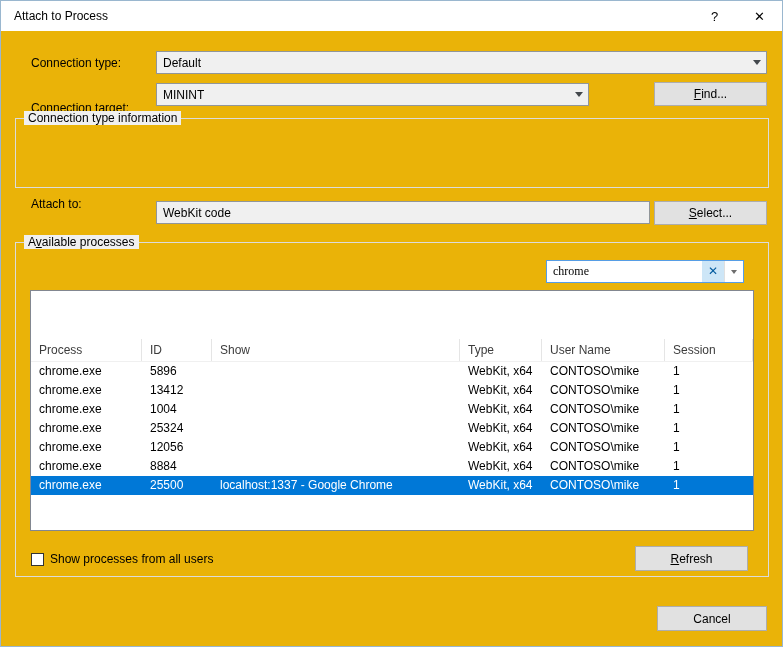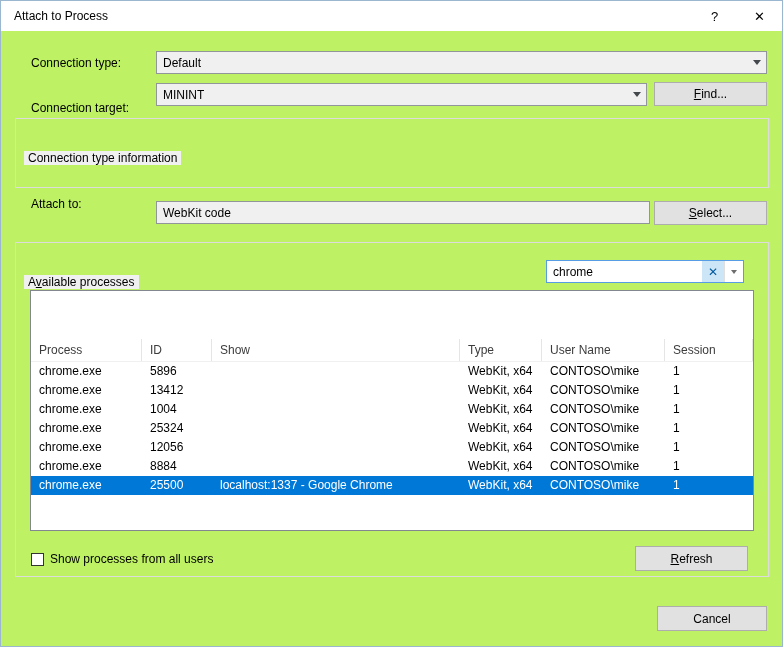--- a/index.html
+++ b/index.html
@@ -1,18 +1,18 @@
 <!DOCTYPE html>
 <html><head>
 <meta charset="utf-8">
 <style>
   html,body{margin:0;padding:0;width:783px;height:647px;overflow:hidden;
     font-family:"Liberation Sans","DejaVu Sans",sans-serif;font-size:12px;color:#000;cursor:default;
     -webkit-font-smoothing:antialiased;}
-  .dialog{position:absolute;inset:0;background:#bef264;border:1px solid #9ab7cf;box-sizing:border-box;}
+  .dialog{position:absolute;inset:0;background:#eab308;border:1px solid #9ab7cf;box-sizing:border-box;}
 
   
   .titlebar{position:absolute;left:0;top:0;right:0;height:30px;background:#ffffff;display:flex;align-items:center;}
   .title{margin-left:13px;font-size:12px;}
   .tb-buttons{margin-left:auto;display:flex;height:100%;}
   .tb-btn{width:45px;height:100%;display:flex;align-items:center;justify-content:center;font-size:13px;color:#000;}
 
   .lbl{position:absolute;white-space:nowrap;}
 
   
@@ -22,26 +22,26 @@
   .combo .arrow-box{margin-left:auto;width:18px;display:flex;align-items:center;justify-content:center;height:100%;}
   .tri{width:0;height:0;border-left:4px solid transparent;border-right:4px solid transparent;border-top:5px solid #43484d;}
 
   
   .btn{position:absolute;background:#e1e1e1;border:1px solid #adadad;box-sizing:border-box;
     display:flex;align-items:center;justify-content:center;font-size:12px;}
   .btn.default{border:1px solid #0078d7;box-shadow:inset 0 0 0 1px #0078d7;}
 
   
   .groupbox{position:absolute;border:1px solid #dcdcdc;box-sizing:border-box;}
-  .groupbox>.gb-label{position:absolute;top:-8px;left:8px;background:#f0f0f0;padding:0 4px;white-space:nowrap;margin-top:40px;}
+  .groupbox>.gb-label{position:absolute;top:-8px;left:8px;background:#f0f0f0;padding:0 4px;white-space:nowrap;}
   .info-text{position:absolute;left:12px;top:16px;width:690px;line-height:17px;}
 
   
   .filterbox{position:absolute;background:#ffffff;border:1px solid #569de5;box-sizing:border-box;height:23px;
-    display:flex;align-items:center;}
+    display:flex;align-items:center;font-family:Liberation Serif, serif;}
   .filterbox .ftext{flex:1;padding-left:6px;white-space:nowrap;overflow:hidden;}
   .filterbox .fclear{width:22px;height:100%;display:flex;align-items:center;justify-content:center;
     color:#005a9e;font-size:12px;background:#cde6f7;}
   .filterbox .farrow{width:18px;height:100%;display:flex;align-items:center;justify-content:center;border-left:1px solid #e0e0e0;}
   .filterbox .farrow .tri{border-top-color:#6d6d6d;border-left-width:3.5px;border-right-width:3.5px;border-top-width:4px;}
 
   
   .table{position:absolute;background:#ffffff;border:1px solid #828790;box-sizing:border-box;overflow:hidden;}
   .thead{display:flex;height:22px;align-items:center;border-bottom:1px solid #f0f0f0;margin-top:48px;}
   .thead .cell{color:#3c3c3c;border-right:1px solid #e5e5e5;height:100%;line-height:22px;}
@@ -81,21 +81,21 @@
 
   <span class="lbl" style="left:30px;top:55px;">Connection type:</span>
   <div class="combo" style="left:155px;top:50px;width:611px;">
     <span class="val">Default</span>
     <span class="arrow-box">
         <span class="tri"></span>
       </span>
   </div>
 
   <span class="lbl" style="left:30px;top:100px;">Connection target:</span>
-  <div class="combo" style="left:155px;top:82px;width:491px;">
+  <div class="combo" style="left:155px;top:82px;width:433px;">
     <span class="val">MININT</span>
     <span class="arrow-box">
         <span class="tri"></span>
       </span>
   </div>
   <div class="btn" style="left:653px;top:81px;width:113px;height:24px;"><u>F</u>ind...</div>
 
   <div class="groupbox" style="left:14px;top:117px;width:754px;height:70px;">
     <span class="gb-label">Connection type information</span>
   </div>

